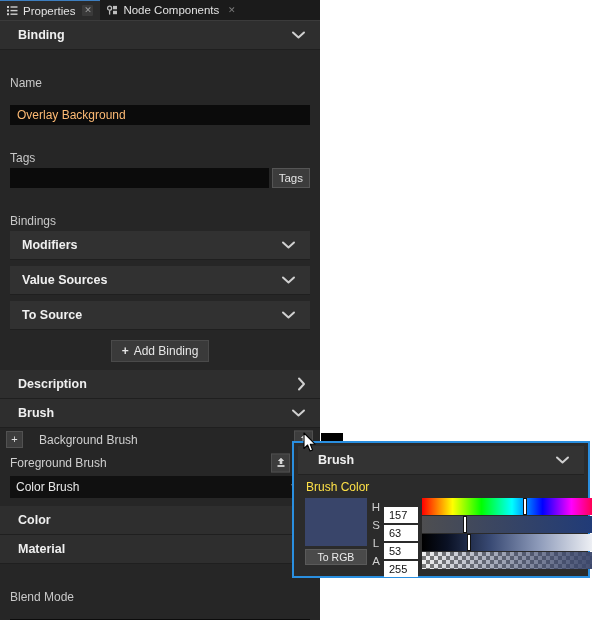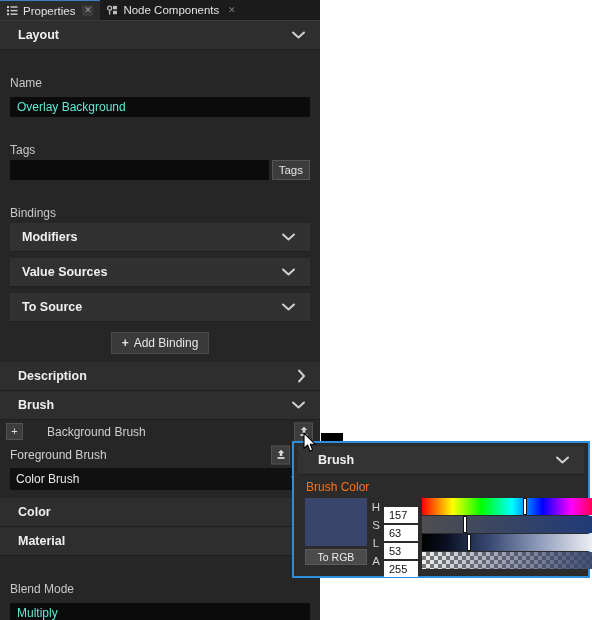--- a/index.html
+++ b/index.html
@@ -51,24 +51,24 @@
     position: relative;
   }
   .section .chev { position: absolute; right: 14px; top: 50%; transform: translateY(-50%); }
 
   .chev svg { display: block; }
   .chev path { fill: none; stroke: #cfcfcf; stroke-width: 2; stroke-linecap: round; stroke-linejoin: round; }
 
   
   .rowlabel { padding: 6px 0 3px 10px; font-size: 12px; color: #c8c8c8; margin-top: 20px; }
   .textfield {
-    margin: 4px 10px; height: 20px; background: #0b0b0b;
+    margin: 12px 10px; height: 20px; background: #0b0b0b;
     border: 1px solid #0b0b0b;
     display: flex; align-items: center; padding: 0 6px;
-    font-size: 12px; color: #5eead4;
+    font-size: 12px; color: #fdba74;
   }
   .tagsrow { display: flex; align-items: center; margin: 0 10px; gap: 3px; }
   .tagsrow .tf { flex: 1; height: 20px; background: #0b0b0b; }
   .tagsbtn {
     height: 20px; padding: 0 6px; background: #3c3c3c; border: 1px solid #555;
     color: #e4e4e4; font-size: 11.5px; display: flex; align-items: center;
   }
 
   .spacer8 { height: 8px; }
 
@@ -92,21 +92,21 @@
   
   .brushrow {
     height: 23px; display: flex; align-items: center;
     padding-left: 6px; position: relative; color: #cfcfcf; font-size: 12px;
   }
   .sqbtn {
     width: 17px; height: 17px; background: #3d3d3d; border: 1px solid #525252;
     display: inline-flex; align-items: center; justify-content: center;
     color: #e0e0e0; font-size: 11px; line-height: 1;
   }
-  .brushrow .lbl { margin-left: 24px; }
+  .brushrow .lbl { margin-left: 16px; }
   .rowbtns { position: absolute; right: 7px; top: 50%; transform: translateY(-50%); display: flex; gap: 4px; }
   .iconbtn {
     width: 19px; height: 19px; background: #3d3d3d; border: 1px solid #4f4f4f;
     display: inline-flex; align-items: center; justify-content: center;
   }
   .iconbtn.sel { border: 2px solid #2a8fe0; background: #3d3d3d; }
 
   .combo {
     margin: 2px 10px 0 10px; height: 22px; background: #101010;
     display: flex; align-items: center; padding: 0 6px;
@@ -123,21 +123,21 @@
     width: 298px; height: 137px;
     background: #2b2b2b; border: 2px solid #2a8fe0;
   }
   .popup .phead {
     height: 29px; background: #333333; border-bottom: 1px solid #222;
     display: flex; align-items: center; padding-left: 20px;
     font-weight: bold; font-size: 12.5px; color: #f0f0f0; position: relative;
     margin: 3px 4px 0 4px;
   }
   .popup .phead .chev { position: absolute; right: 14px; top: 50%; transform: translateY(-50%); }
-  .popup .plabel { padding: 5px 0 4px 12px; font-size: 12px; color: #f97316; }
+  .popup .plabel { padding: 5px 0 4px 12px; font-size: 12px; color: #fde047; }
 
   .picker { display: flex; padding: 0 8px 0 11px; gap: 4px; }
   .swatchcol { display: flex; flex-direction: column; gap: 3px; width: 62px; text-align: right; }
   .swatch { width: 62px; height: 48px; }
   .torgb {
     height: 16px; background: #4a4a4a; border: 1px solid #5a5a5a;
     display: flex; align-items: center; justify-content: center;
     color: #ededed; font-size: 10.5px;
   }
   .chancol { display: flex; flex-direction: column; gap: 1px; }
@@ -196,21 +196,21 @@
           <rect x="6" y="0.9" width="4" height="3.4" fill="#bdbdbd"></rect>
           <rect x="6" y="5.8" width="4" height="3.4" fill="#bdbdbd"></rect>
         </svg>
       </span>
       <span>Node Components</span>
       <span class="tclose">✕</span>
     </div>
   </div>
 
   <div class="section">
-    <span>Layout</span>
+    <span>Binding</span>
     <span class="chev">
       <svg width="15" height="9" viewBox="0 0 15 9">
             <path d="M2 2 L7.5 7 L13 2"></path>
           </svg>
     </span>
   </div>
 
   <div class="rowlabel">Name</div>
   <div class="textfield">Overlay Background</div>
 

